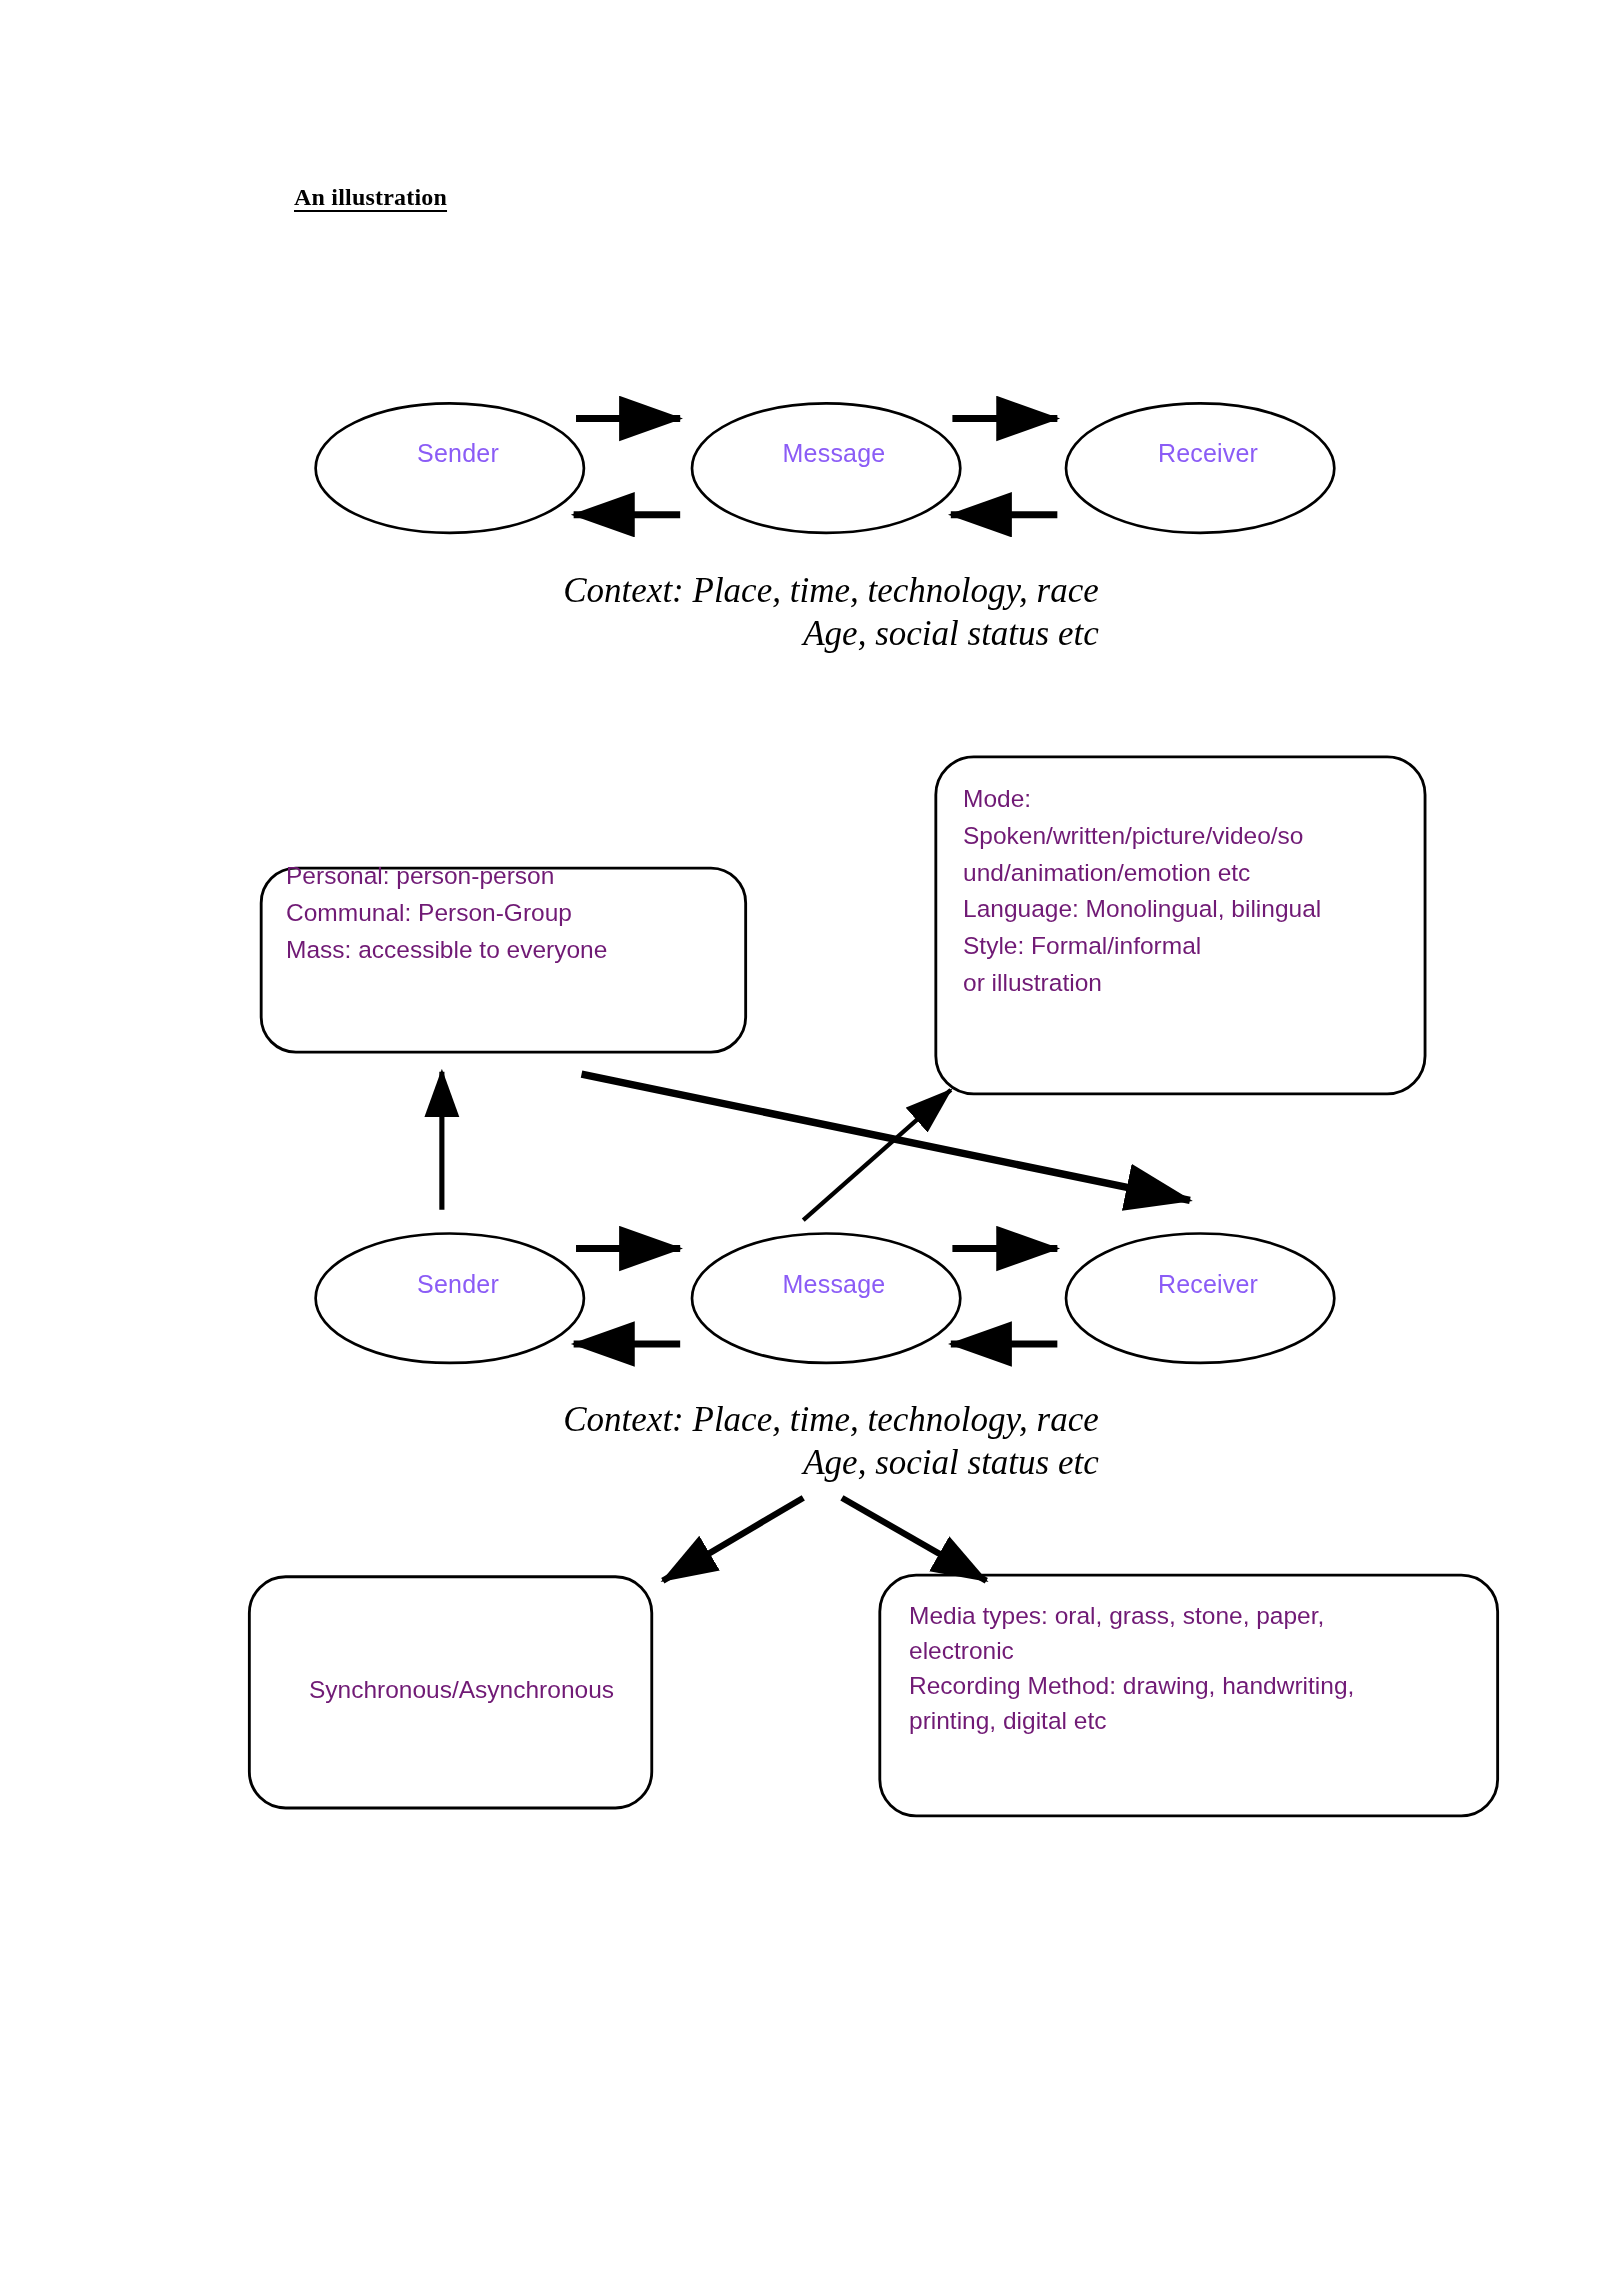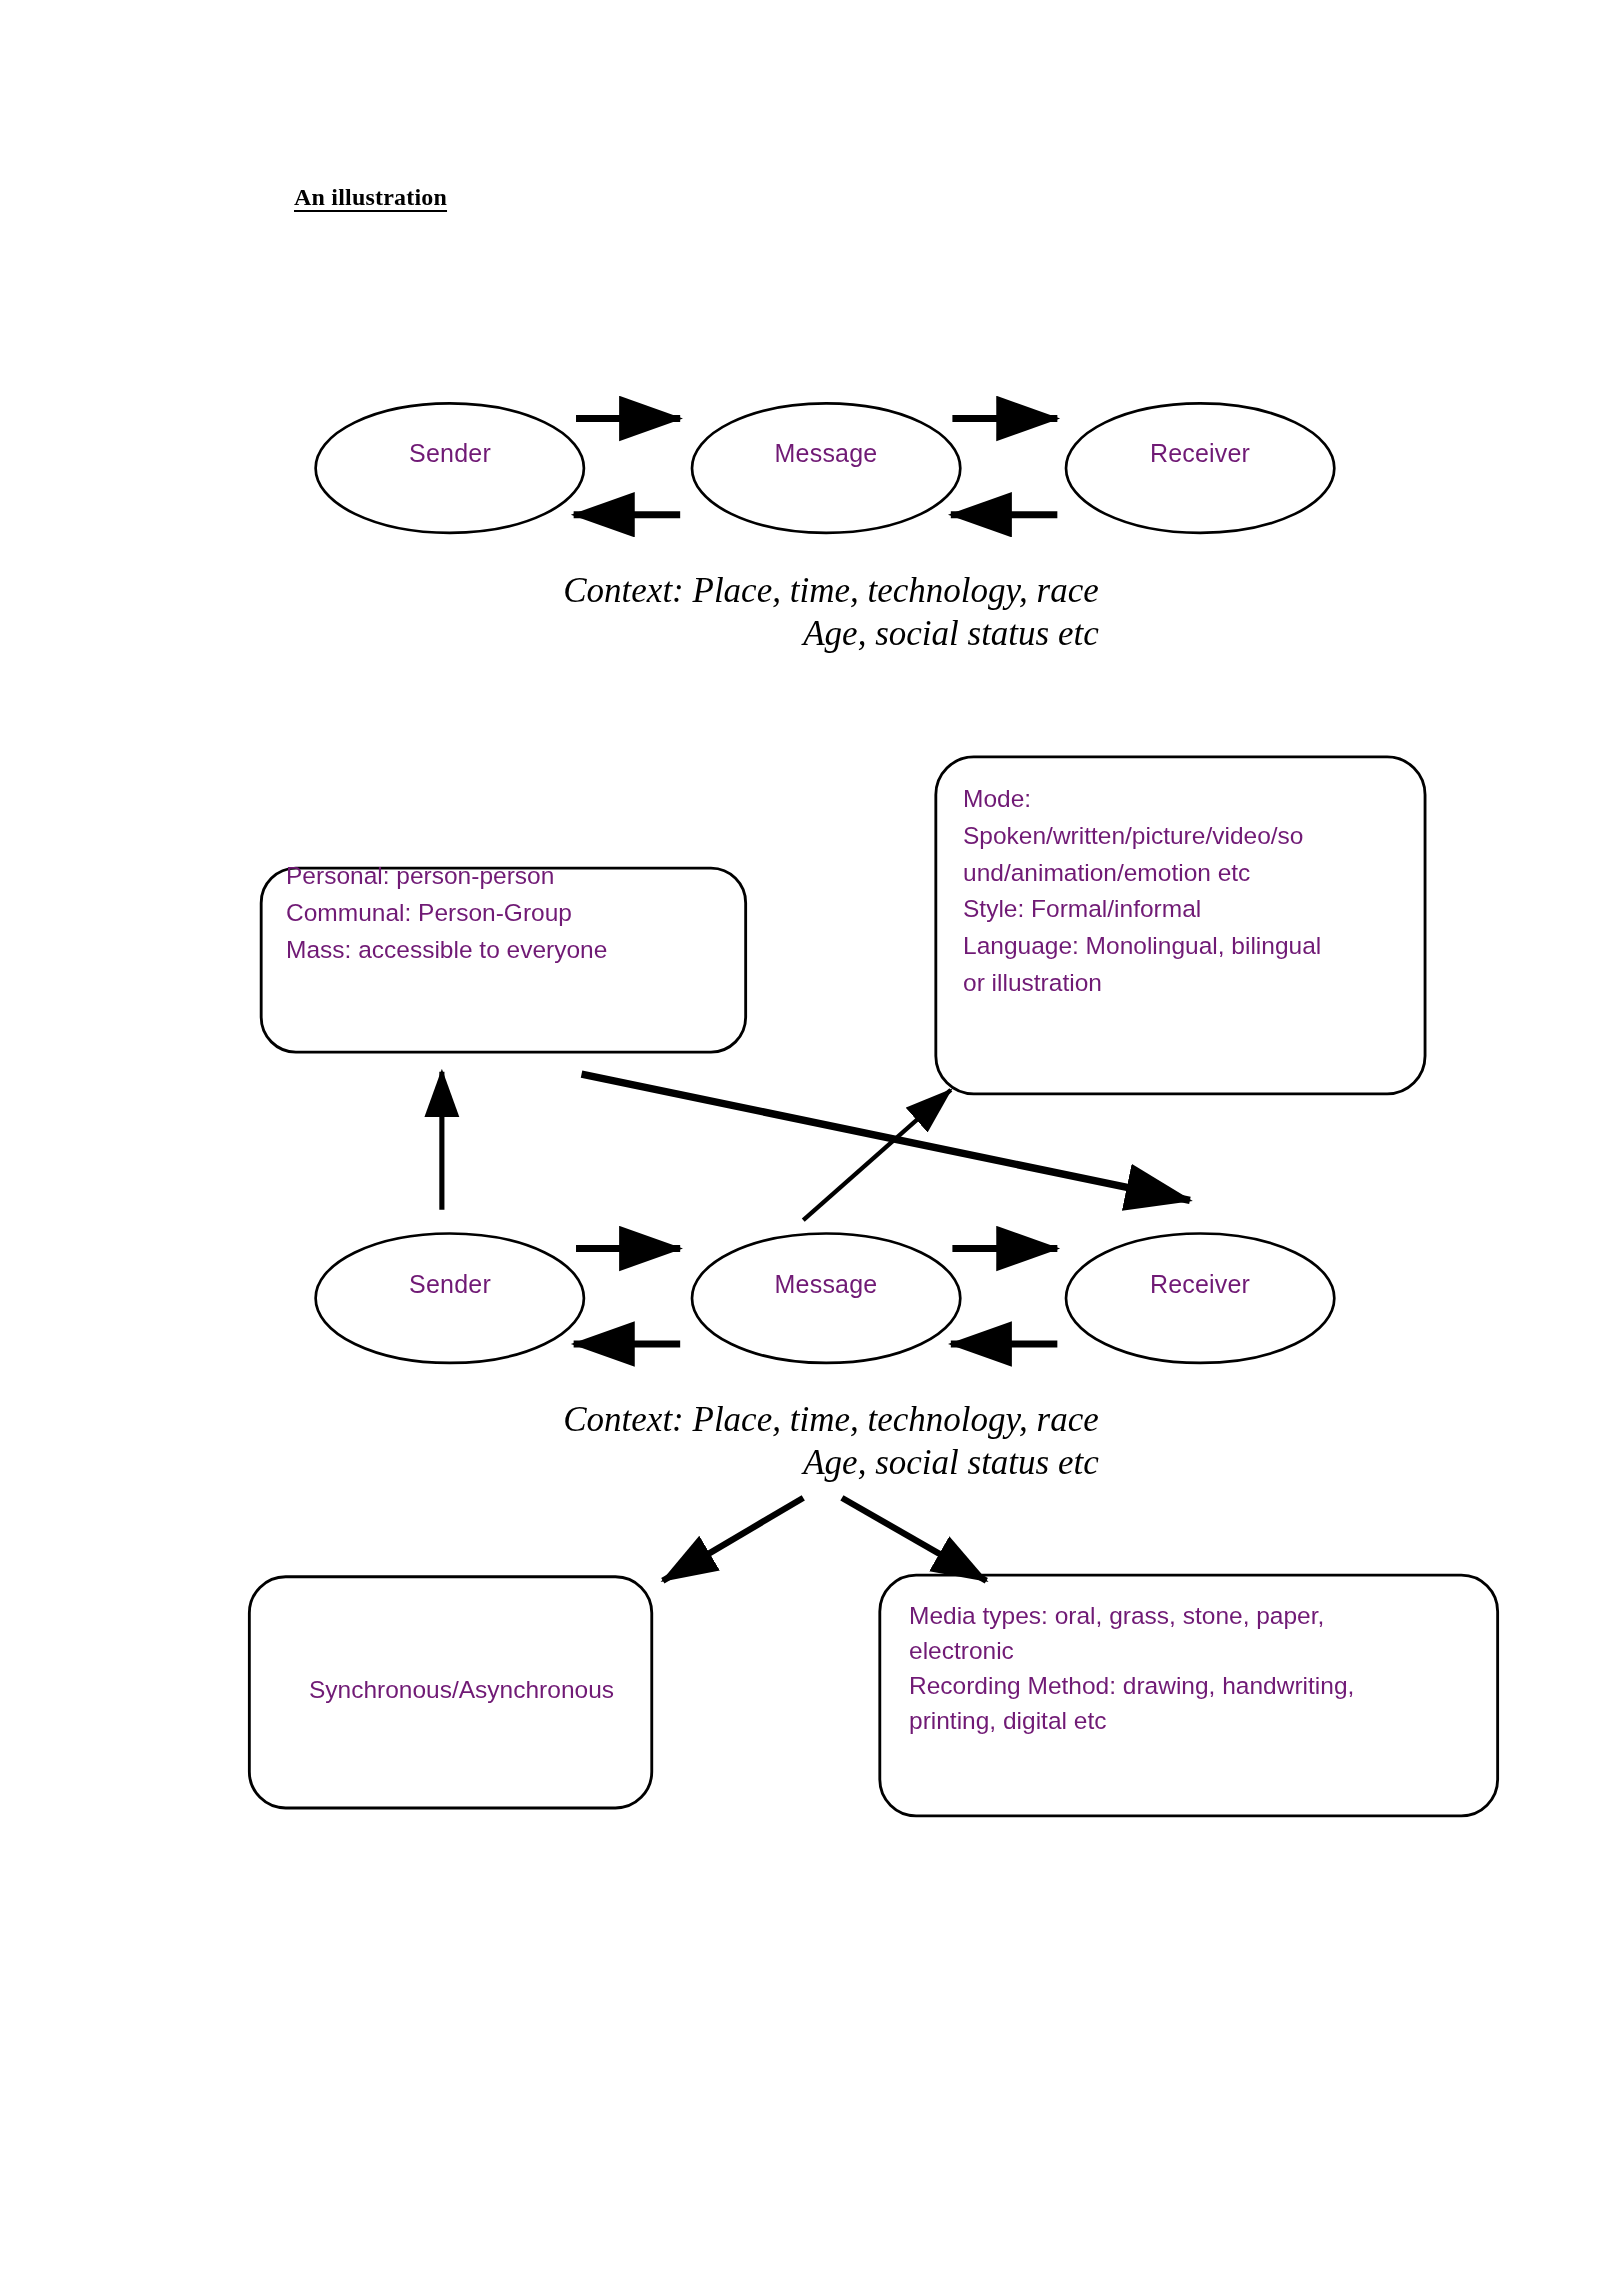--- a/index.html
+++ b/index.html
@@ -43,24 +43,25 @@
     width: 1616px;
     height: 2284px;
     pointer-events: none;
   }
 
   
   .node-label {
     position: absolute;
     font-family: "Liberation Sans", sans-serif;
     font-size: 25px;
-    color: #701a75;
+    color: #8b5cf6;
     white-space: nowrap;
     transform: translate(-50%, -50%);
     letter-spacing: 0.2px;
+    margin-left: 8px;
   }
 
   
   .context-caption {
     position: absolute;
     font-family: "Liberation Serif", serif;
     font-style: italic;
     font-size: 35px;
     line-height: 1.22;
     text-align: right;
@@ -166,22 +167,22 @@
   <div class="note-box note-personal">
     <span class="nline">Personal: person-person</span>
     <span class="nline">Communal: Person-Group</span>
     <span class="nline">Mass: accessible to everyone</span>
   </div>
 
   <div class="note-box note-mode">
     <span class="nline">Mode:</span>
     <span class="nline">Spoken/written/picture/video/so</span>
     <span class="nline">und/animation/emotion etc</span>
+    <span class="nline">Language: Monolingual, bilingual</span>
     <span class="nline">Style: Formal/informal</span>
-    <span class="nline">Language: Monolingual, bilingual</span>
     <span class="nline">or illustration</span>
   </div>
 
   <div class="note-box note-sync">
     <span class="nline">Synchronous/Asynchronous</span>
   </div>
 
   <div class="note-box note-media">
     <span class="nline">Media types: oral, grass, stone, paper,</span>
     <span class="nline">electronic</span>

